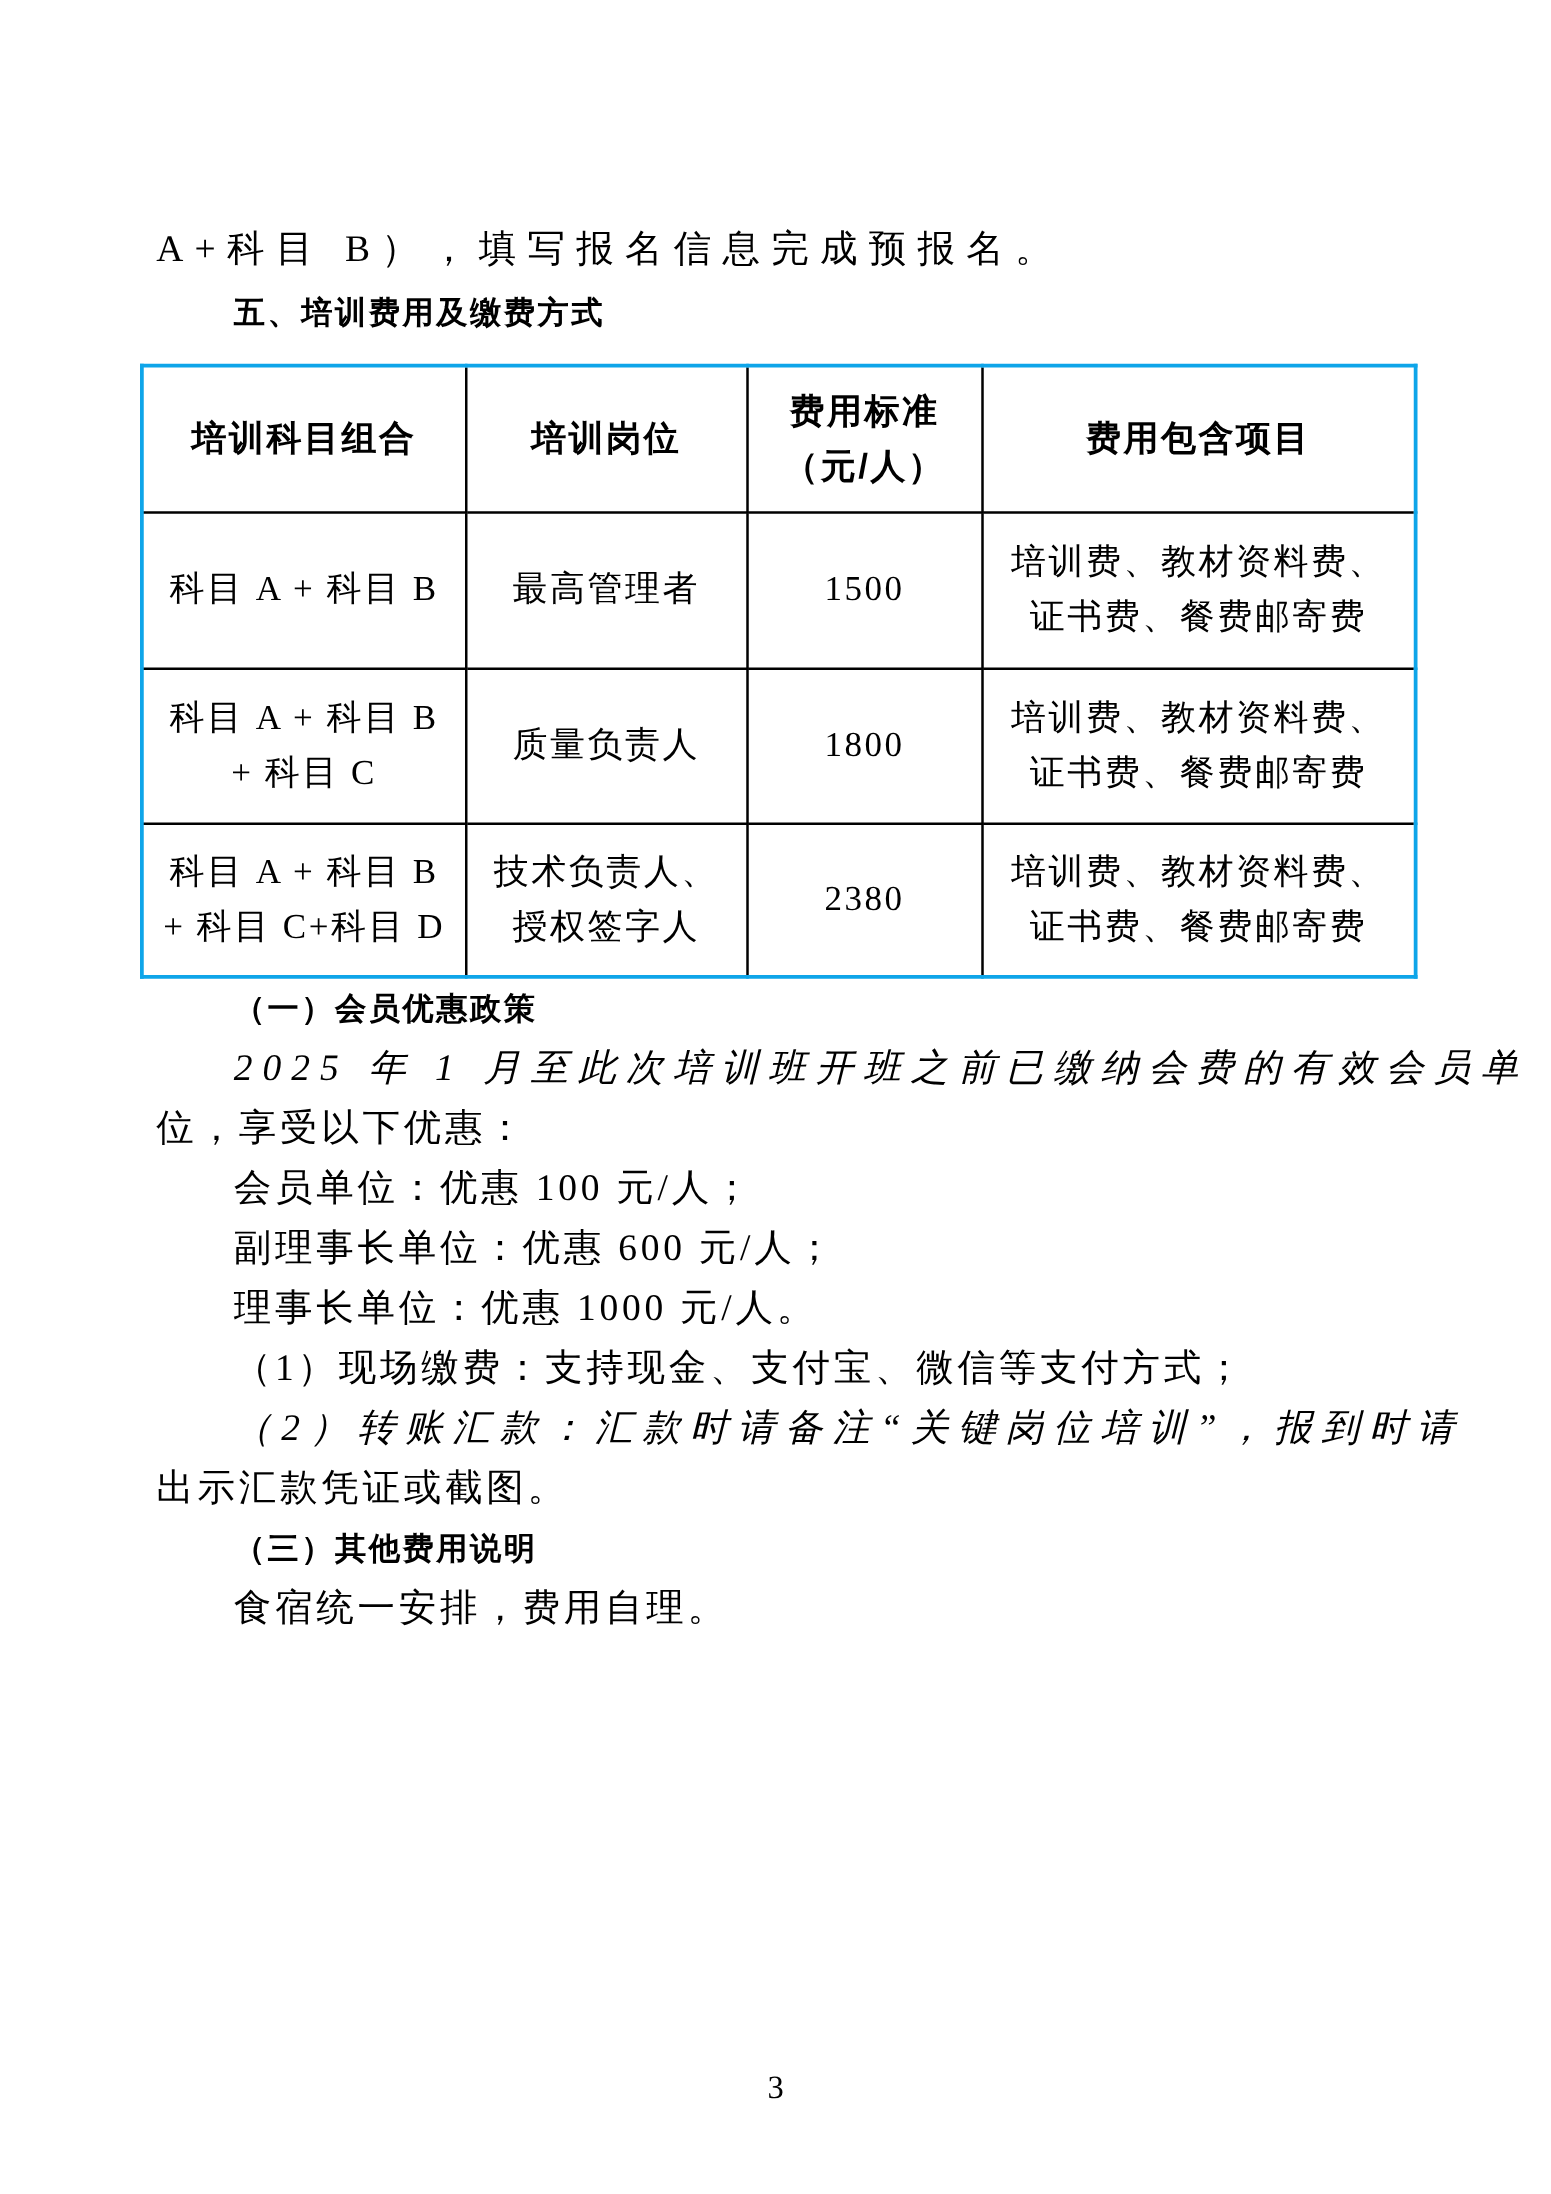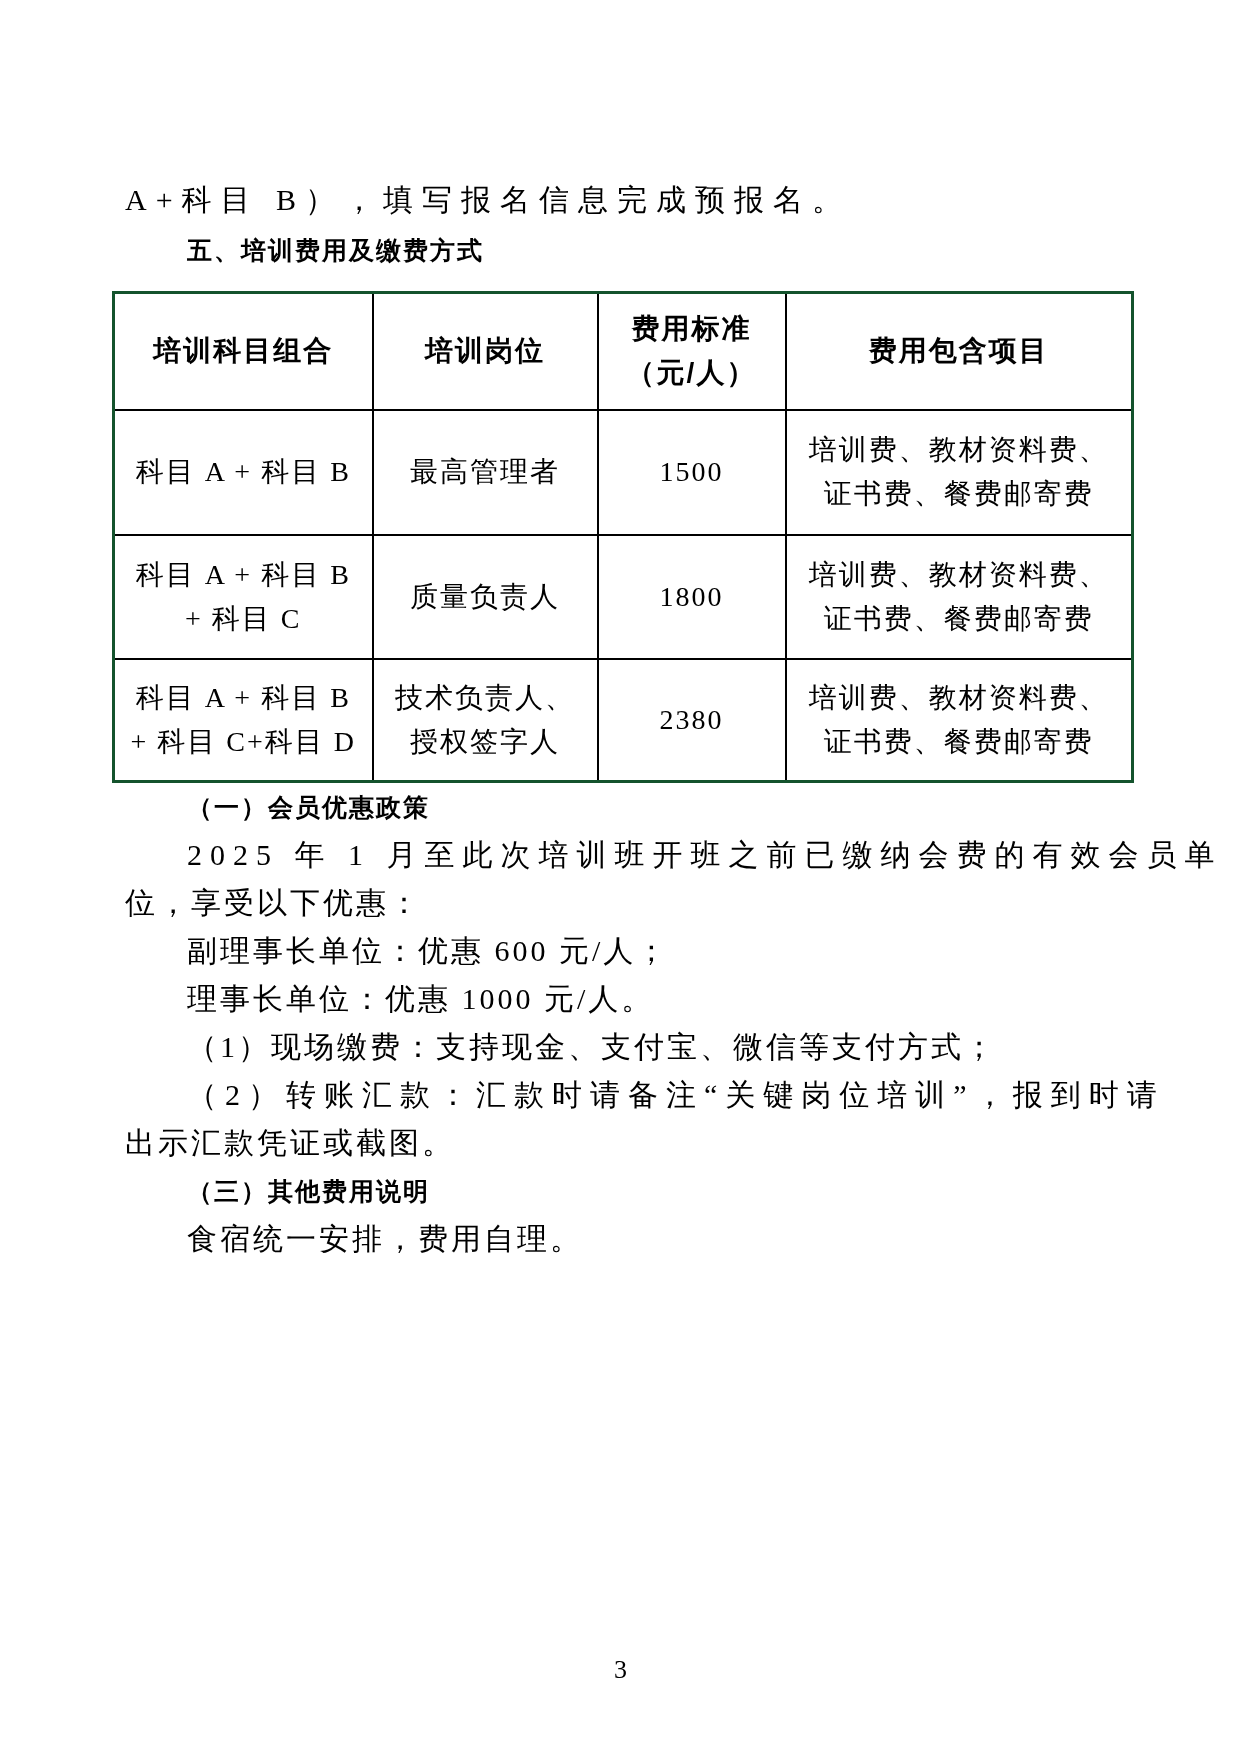--- a/index.html
+++ b/index.html
@@ -23,30 +23,30 @@
     white-space: nowrap;
   }
   .indent { padding-left: 62px; }
   .heading {
     font-family: "Liberation Sans", "DejaVu Sans", sans-serif;
     font-weight: bold;
     font-size: 25px;
     letter-spacing: 2px;
   }
   .intro { letter-spacing: 9px; }
-  .stretch { letter-spacing: 8px; }
+  .stretch { letter-spacing: 8px; font-style: italic; }
   .sec-heading { margin-top: 2px; }
 
   table.fee-table {
     border-collapse: collapse;
     table-layout: fixed;
     width: 1019px;
     margin-left: -13px;
     margin-top: 17px;
-    border: 3px solid #14532d;
+    border: 3px solid #0ea5e9;
   }
   table.fee-table td, table.fee-table th {
     border: 2px solid #000;
     text-align: center;
     vertical-align: middle;
     padding: 0 6px;
     font-size: 28px;
     line-height: 44px;
     letter-spacing: 2px;
     white-space: pre-line;
@@ -122,20 +122,21 @@
         <td>培训费、教材资料费、
 证书费、餐费邮寄费</td>
       </tr>
     </tbody>
   </table>
 
   <div class="sections">
     <div class="doc-line heading indent">（一）会员优惠政策</div>
     <div class="doc-line indent stretch">2025 年 1 月至此次培训班开班之前已缴纳会费的有效会员单</div>
     <div class="doc-line">位，享受以下优惠：</div>
+    <div class="doc-line indent">会员单位：优惠 100 元/人；</div>
     <div class="doc-line indent">副理事长单位：优惠 600 元/人；</div>
     <div class="doc-line indent">理事长单位：优惠 1000 元/人。</div>
     <div class="doc-line indent">（1）现场缴费：支持现金、支付宝、微信等支付方式；</div>
     <div class="doc-line indent stretch">（2）转账汇款：汇款时请备注“关键岗位培训”，报到时请</div>
     <div class="doc-line">出示汇款凭证或截图。</div>
     <div class="doc-line heading indent">（三）其他费用说明</div>
     <div class="doc-line indent">食宿统一安排，费用自理。</div>
   </div>
 
 </div>

